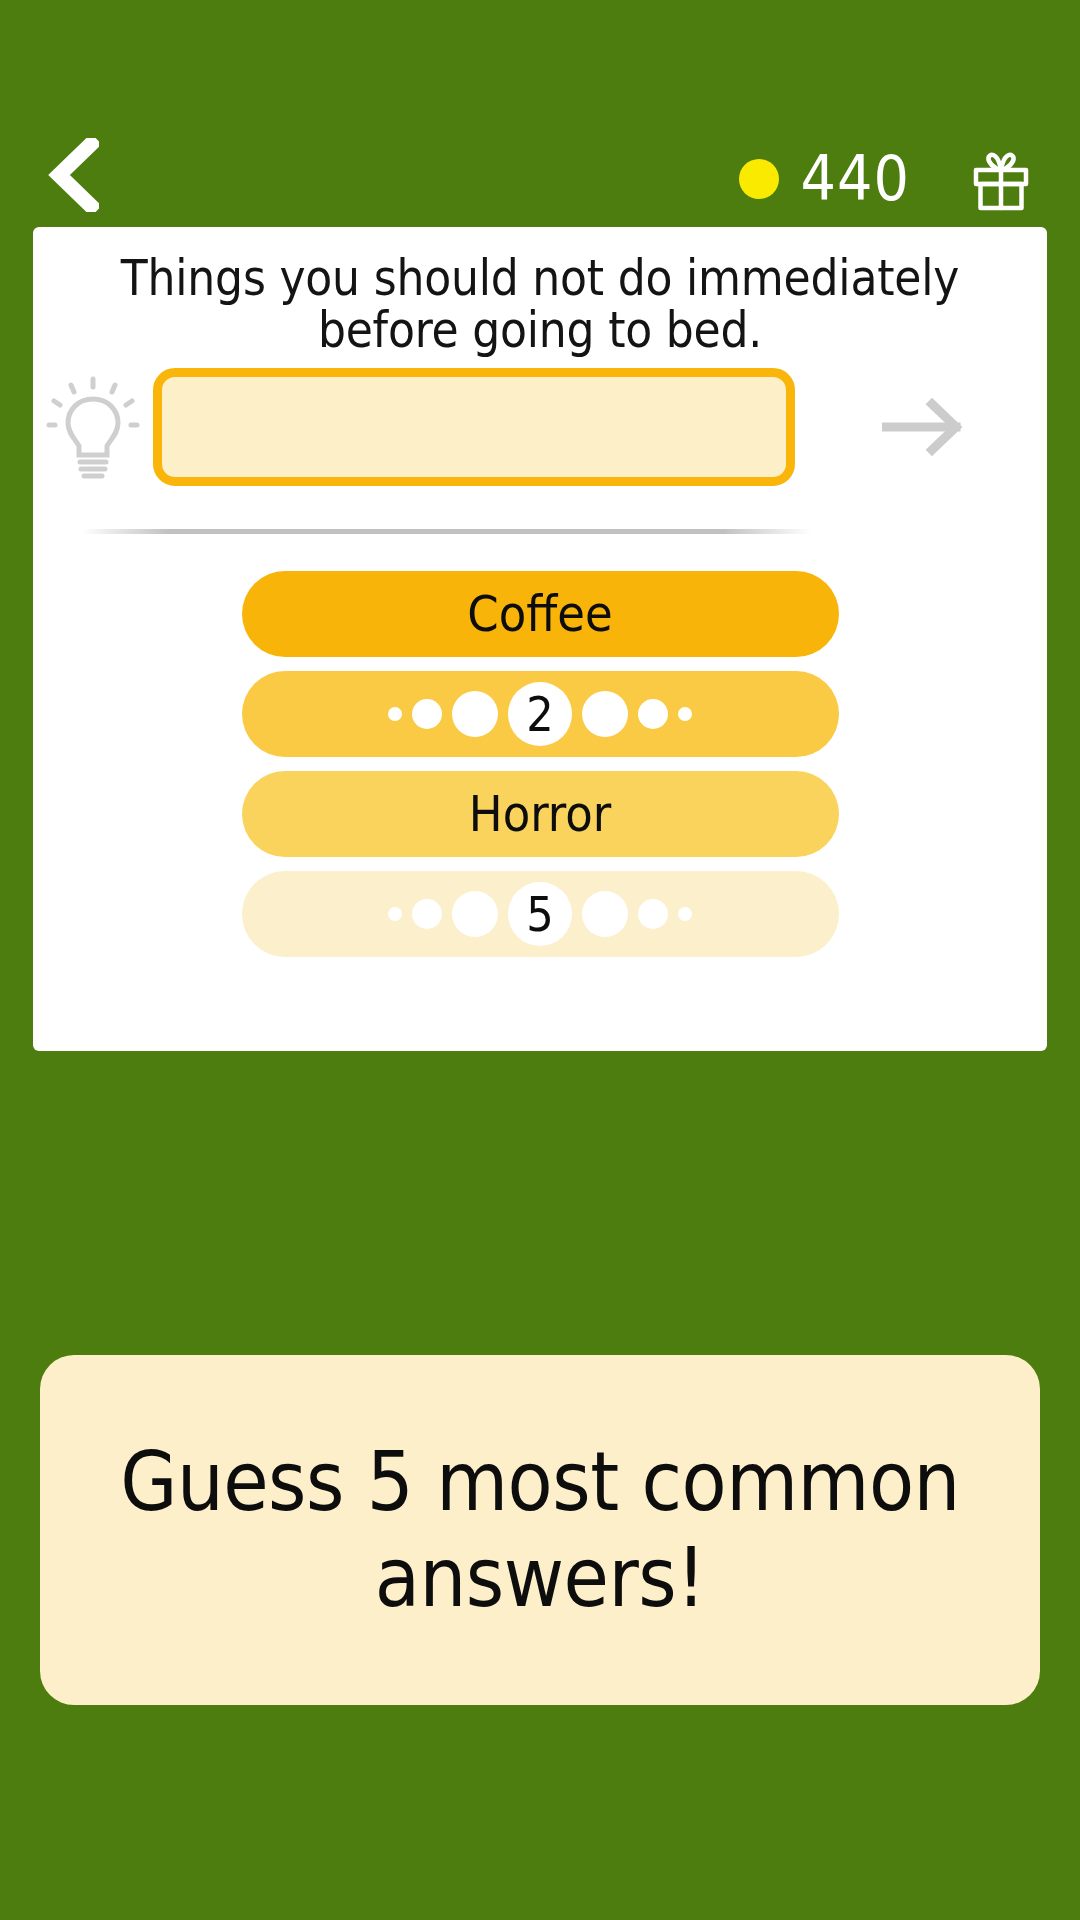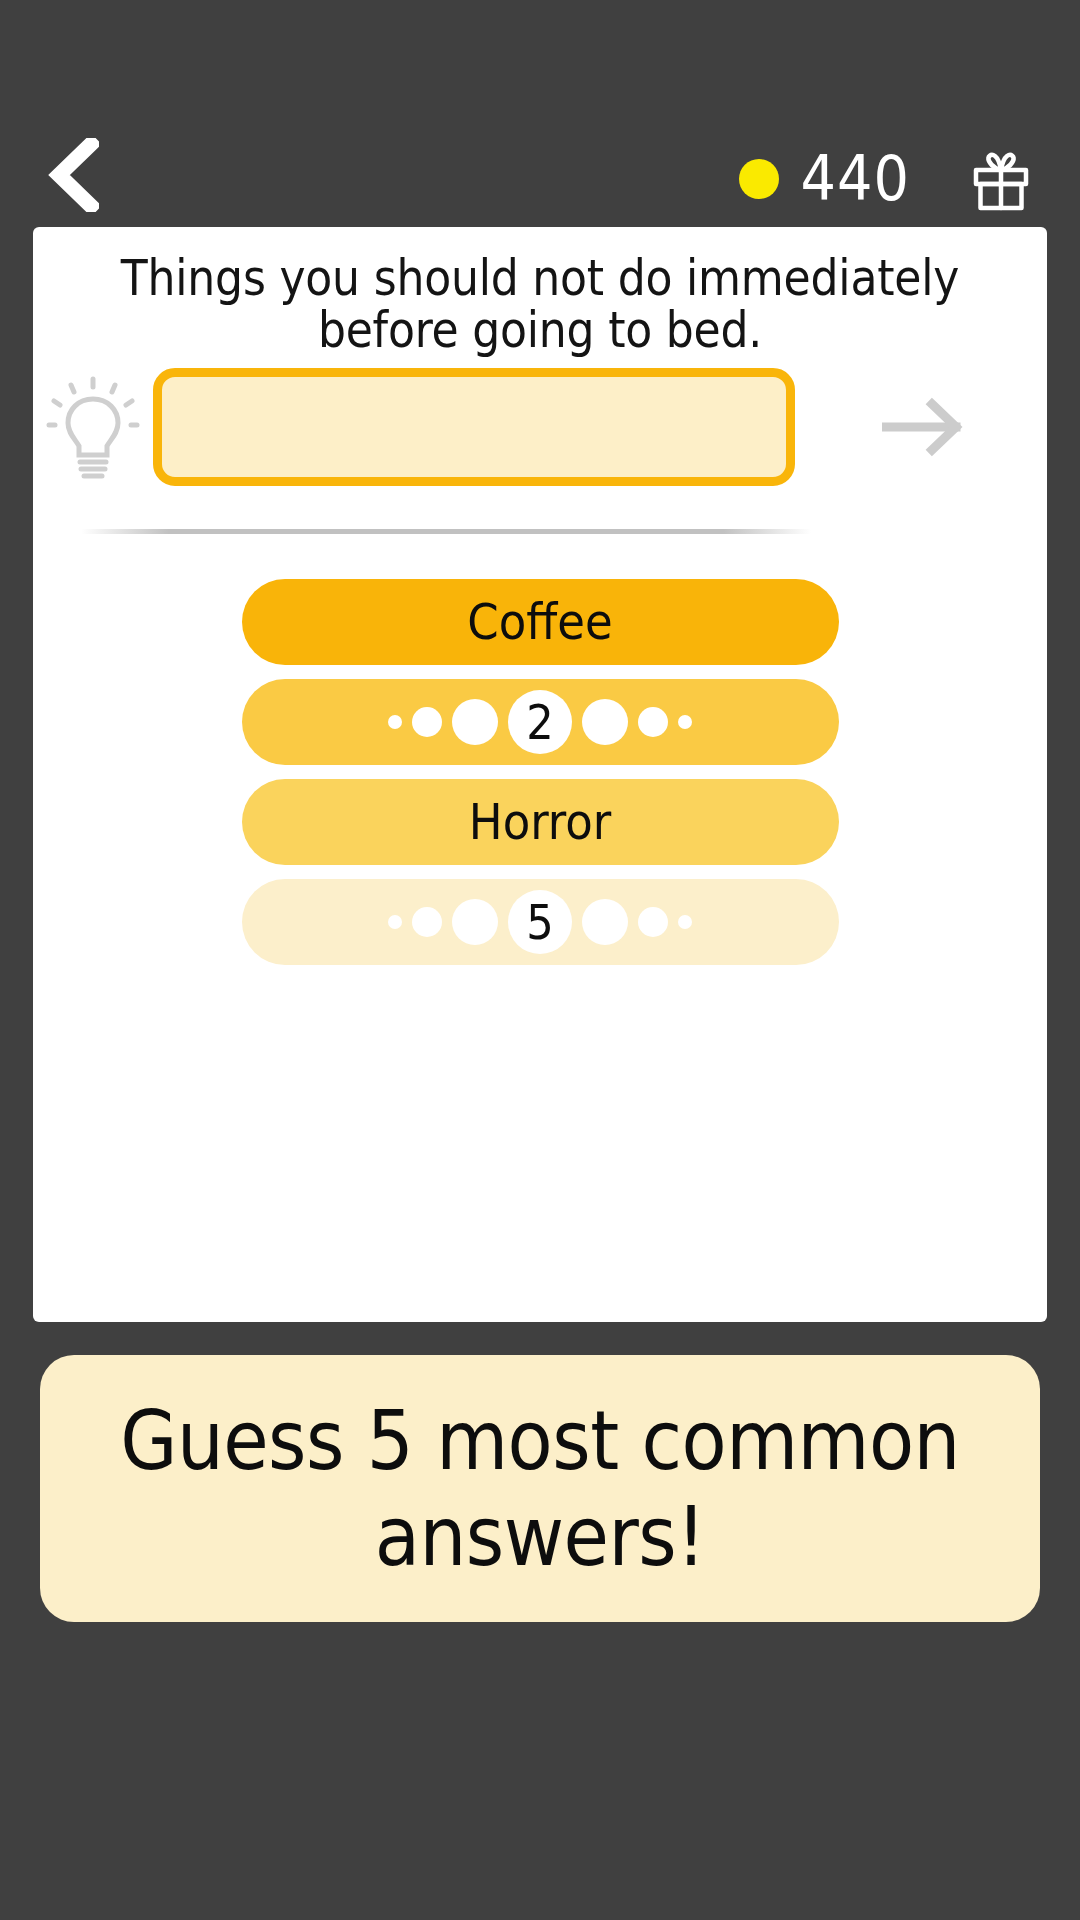--- a/index.html
+++ b/index.html
@@ -7,21 +7,21 @@
     width: 1080px;
     height: 1920px;
     background: #FAB607;
     font-family: "DejaVu Sans Condensed", "Liberation Sans Narrow", "Liberation Sans", sans-serif;
     overflow: hidden;
   }
   #app {
     position: relative;
     width: 1080px;
     height: 1920px;
-    background: #404040;
+    background: #4d7c0f;
   }
 
   
   .header {
     position: absolute;
     top: 0; left: 0;
     width: 1080px;
     height: 227px;
   }
   .back-btn {
@@ -70,21 +70,21 @@
     cursor: pointer;
   }
   .gift-btn svg { display: block; }
 
   
   .card {
     position: absolute;
     left: 33px;
     top: 227px;
     width: 1014px;
-    height: 1095px;
+    height: 824px;
     background: #FFFFFF;
     border-radius: 6px;
   }
 
   .question {
     position: absolute;
     left: 70px;
     top: 26px;
     width: 874px;
     text-align: center;
@@ -156,21 +156,21 @@
   .rows {
     position: absolute;
     left: 0;
     top: 340px;
     width: 1014px;
   }
   .answer-row {
     position: relative;
     width: 597px;
     height: 86px;
-    margin: 12px auto 14px auto;
+    margin: 4px auto 14px auto;
     border-radius: 43px;
     display: flex;
     align-items: center;
     justify-content: center;
     cursor: pointer;
   }
   .answer-text {
     font-size: 50px;
     line-height: 50px;
     color: #0D0D0D;
@@ -203,21 +203,21 @@
     color: #0D0D0D;
     font-weight: 400;
   }
 
   
   .banner {
     position: absolute;
     left: 40px;
     top: 1355px;
     width: 1000px;
-    height: 267px;
+    height: 350px;
     background: #FCEFC9;
     border-radius: 34px;
     display: flex;
     align-items: center;
     justify-content: center;
     padding: 16px 60px;
   }
   .banner-text {
     text-align: center;
     font-size: 82px;

